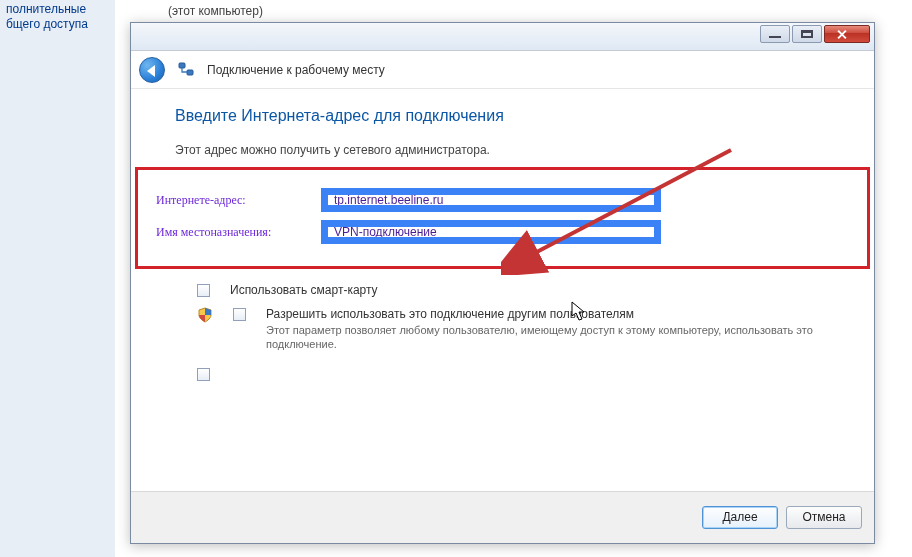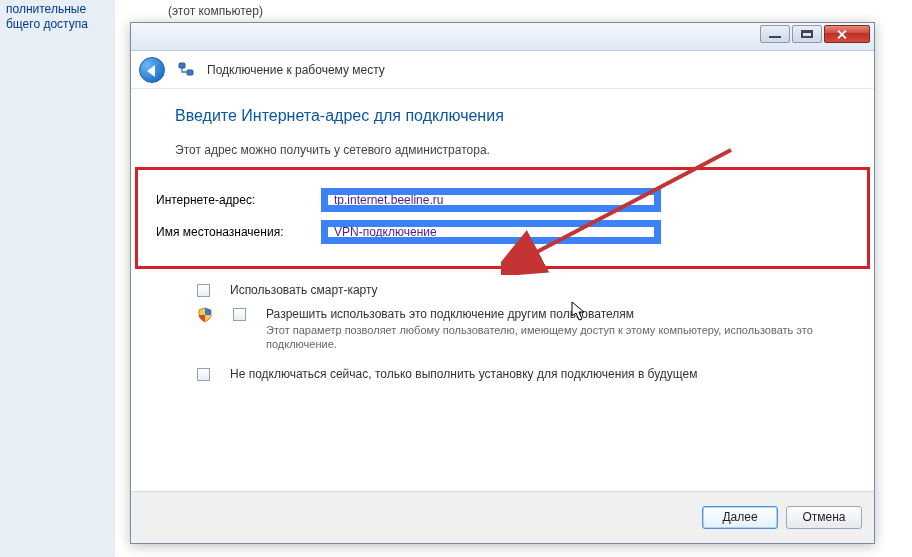--- a/index.html
+++ b/index.html
@@ -127,21 +127,22 @@
     margin: 0 -40px 12px -40px;
   }
   .form-row {
     display:flex;
     align-items:center;
     margin: 8px 0;
   }
   .form-label {
     width: 165px;
     font-size:12px;
-    color:#000000;
+    color:#6d28d9;
+    font-family:Liberation Serif, serif;
   }
   .form-input {
     flex: 0 0 340px;
     height: 24px;
     border: 7px solid #3b82f6;
     padding: 3px 6px;
     font-size:12px;
     color:#4c1d95;
     background:#fff;
   }
@@ -272,21 +273,20 @@
           </svg>
         </div>
         <div class="checkbox"></div>
         <div>
           <div>Разрешить использовать это подключение другим пользователям</div>
           <div class="opt-desc">Этот параметр позволяет любому пользователю, имеющему доступ к этому компьютеру, использовать это подключение.</div>
         </div>
       </div>
       <div class="opt-row" style="margin-top:16px;">
         <div class="checkbox"></div>
-        <div>Не подключаться сейчас, только выполнить установку для подключения в будущем</div>
       </div>
     </div>
 
     <svg class="arrow-svg" width="260" height="130">
       <defs>
         <marker id="arrowhead" markerWidth="14" markerHeight="12" refX="2" refY="6" orient="auto">
           <path d="M0,0 L14,6 L0,12 Z" fill="#c53434"></path>
         </marker>
       </defs>
       <line x1="230" y1="5" x2="30" y2="110" stroke="#c53434" stroke-width="4" marker-end="url(#arrowhead)"></line>

